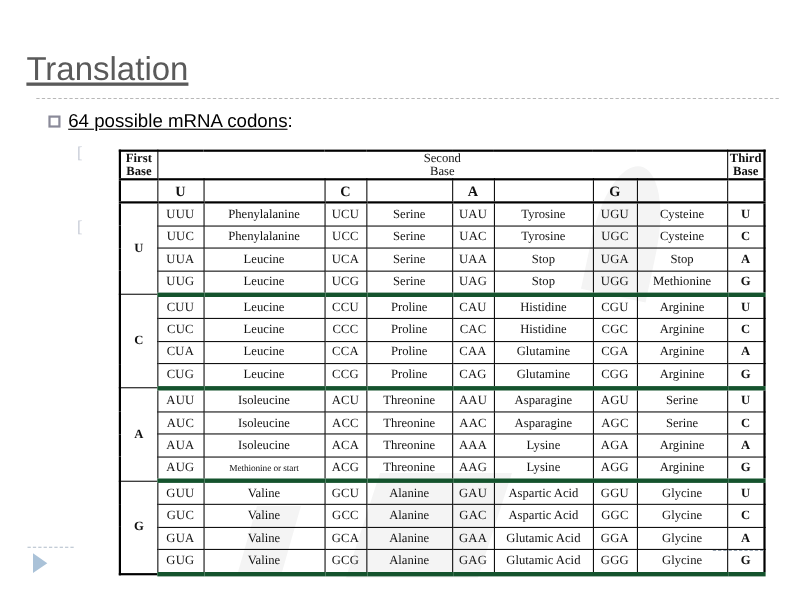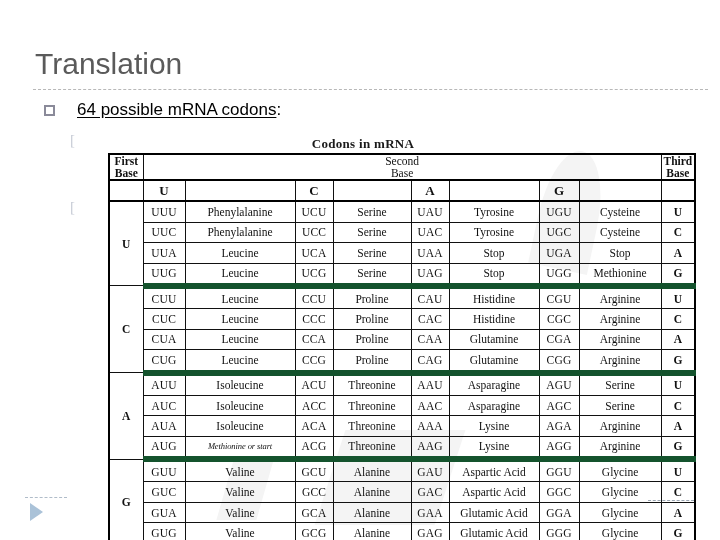--- a/index.html
+++ b/index.html
@@ -11,27 +11,28 @@
     height: 540px;
     background: #ffffff;
     font-family: "Liberation Sans", sans-serif;
     overflow: hidden;
     position: relative;
   }
 
   
   .slide-title {
     position: absolute;
-    left: 35px;
+    left: 24px;
     top: 46px;
     font-size: 30px;
     line-height: 36px;
     color: #5a5a5a;
     letter-spacing: 0px;
     white-space: nowrap;
+    text-decoration: underline;
   }
 
   .title-rule {
     position: absolute;
     left: 33px;
     top: 89px;
     width: 675px;
     height: 0;
     border-top: 1px dashed #b8b8b8;
   }
@@ -51,21 +52,20 @@
     border: 2px solid #8a8a99;
     box-sizing: border-box;
     margin-top: 5px;
     flex: 0 0 auto;
   }
   .bullet-text {
     font-size: 17px;
     line-height: 20px;
     color: #000000;
     white-space: nowrap;
-    margin-left: 15px;
   }
   .bullet-text .underlined {
     text-decoration: underline;
     text-underline-offset: 2px;
   }
 
   
   .sub-bullet {
     position: absolute;
     left: 70px;
@@ -153,21 +153,21 @@
   }
 
   
   tr.subhead td {
     font-weight: bold;
     font-size: 13px;
   }
   td.grp-end   { border-right: 2px solid #000000; }
 
   
-  tr.block-end td { border-bottom: 6px solid #14532d; }
+  tr.block-end td { border-bottom: 4px solid #14532d; }
   tr.subhead td   { border-bottom: 2px solid #000000; }
   tr.head td      { border-bottom: 2px solid #000000; }
 
   td.first-base {
     font-weight: bold;
     font-size: 13px;
   }
   td.third-base {
     font-weight: bold;
     font-size: 13px;
@@ -175,21 +175,20 @@
   td.codon {
     font-size: 12px;
     letter-spacing: 0.2px;
   }
   td.amino {
     font-size: 11.5px;
   }
   td.amino.tiny {
     font-size: 8.5px;
     letter-spacing: -0.1px;
-    font-style: italic;
   }
 
   
   .footer-dash-left {
     position: absolute;
     left: 25px;
     top: 497px;
     width: 42px;
     border-top: 1px dashed #b0bcc9;
   }
@@ -225,21 +224,20 @@
   <div class="bullet-square"></div>
   <div class="bullet-text">
     <span class="underlined">64 possible mRNA codons</span><span>:</span>
   </div>
 </div>
 
 <div class="sub-bullet sub-bullet-1">[</div>
 <div class="sub-bullet sub-bullet-2">[</div>
 
 <div class="codon-figure">
-  <div class="codon-caption">Codons in mRNA</div>
   <table class="codon-table">
     <colgroup>
       <col style="width:34px">
       <col style="width:42px">
         <col style="width:110px">
       <col style="width:38px">
         <col style="width:78px">
       <col style="width:38px">
         <col style="width:90px">
       <col style="width:40px">

